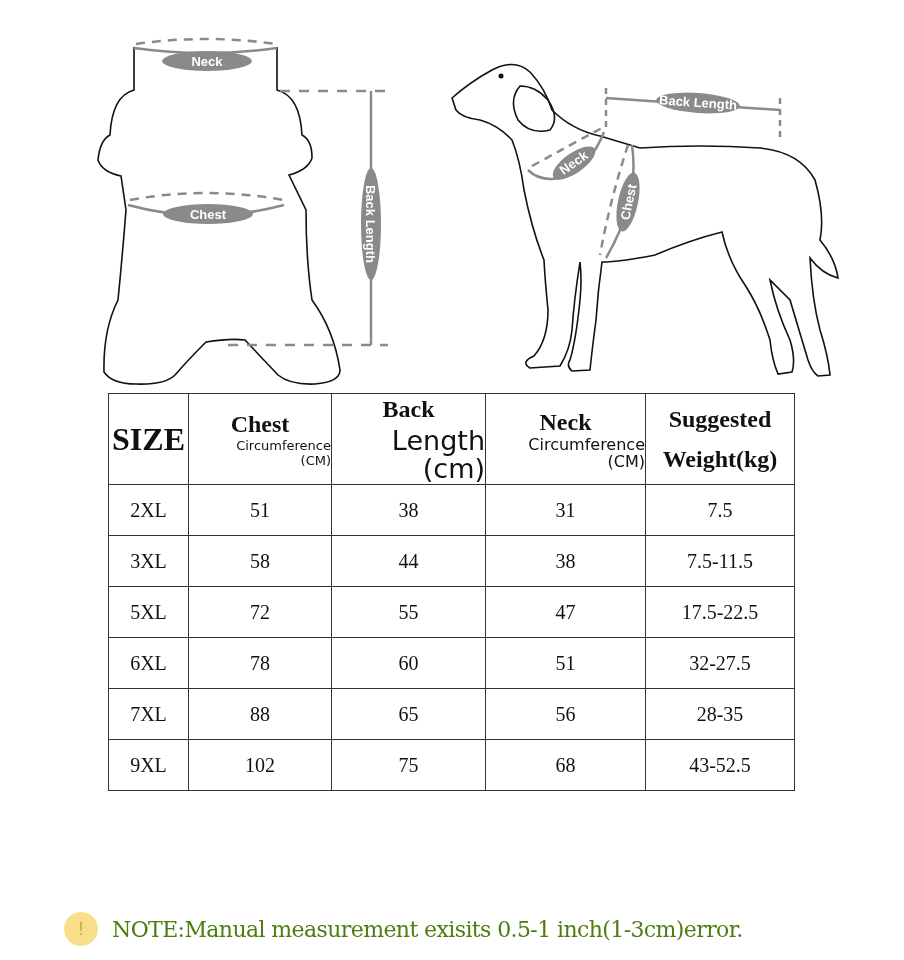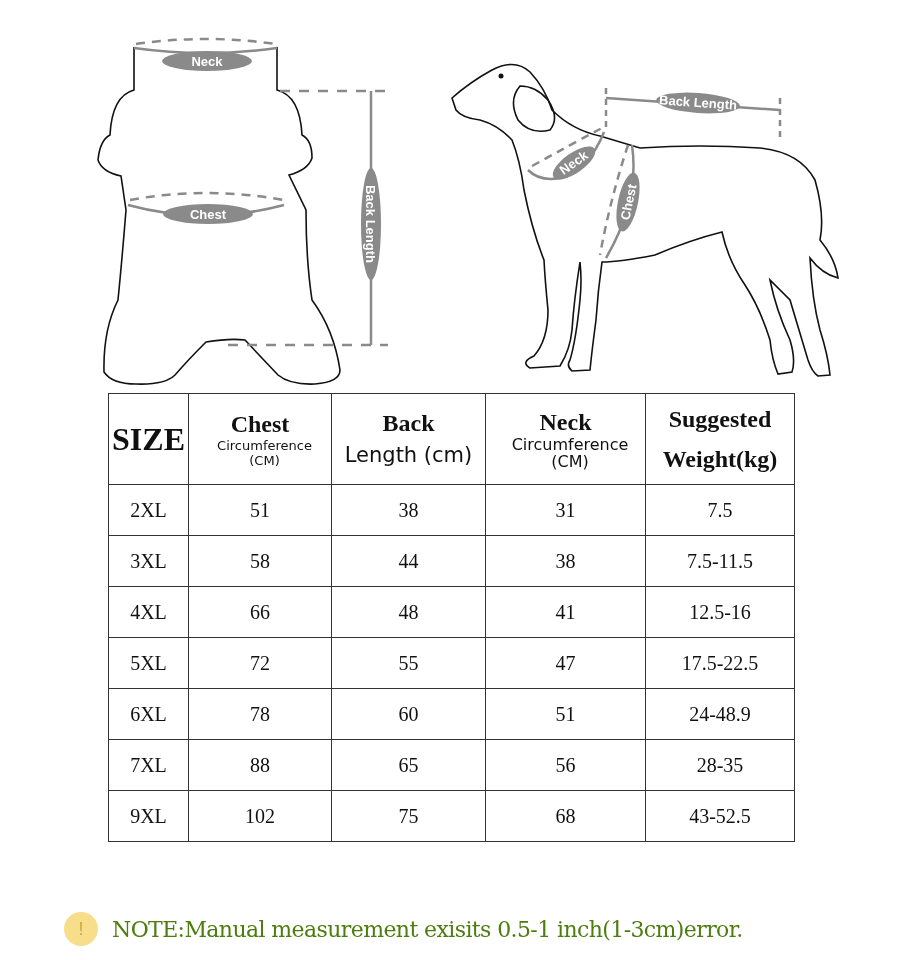--- a/index.html
+++ b/index.html
@@ -5,22 +5,22 @@
   html, body { margin:0; padding:0; background:#ffffff; }
   body { width:904px; height:960px; position:relative; overflow:hidden; font-family:"Liberation Serif", serif; color:#111; }
   .illus { position:absolute; left:0; top:0; width:904px; height:390px; }
   .illus svg { position:absolute; left:0; top:0; }
   .lbl { font-family:"Liberation Sans", sans-serif; font-weight:bold; fill:#ffffff; font-size:13px; }
   table.size-table { position:absolute; left:108px; top:393px; width:686px; border-collapse:collapse; table-layout:fixed; }
   table.size-table td, table.size-table th { border:1.5px solid #333; text-align:center; padding:0; }
   table.size-table th { height:90px; vertical-align:middle; font-weight:normal; }
   table.size-table td { height:50px; font-family:"Liberation Serif", serif; font-weight:normal; font-size:20px; }
   .h-main { font-family:"Liberation Serif", serif; font-weight:bold; font-size:24px; display:block; line-height:28px; }
-  .h-sub { font-family:"DejaVu Sans", sans-serif; font-size:13px; display:block; text-align:center; line-height:15px; padding-left:9px; }
-  .h-sub-lg { font-family:"DejaVu Sans", sans-serif; font-size:21px; display:block; line-height:28px; margin-top:4px; }
+  .h-sub { font-family:"DejaVu Sans", sans-serif; font-size:13px; display:block; text-align:right; line-height:15px; padding-left:9px; }
+  .h-sub-lg { font-family:"DejaVu Sans", sans-serif; font-size:27px; display:block; line-height:28px; margin-top:4px;text-align:right; }
   .h-size { font-family:"Liberation Serif", serif; font-weight:bold; font-size:32px; }
   .col-size { width:80px; }
   .col-chest { width:143px; }
   .col-back { width:154px; }
   .col-neck { width:160px; }
   .col-weight { width:149px; }
   td.size-cell { text-align:left; padding-left:12px; }
   .note { position:absolute; left:64px; top:912px; height:34px; display:flex; align-items:center; }
   .note-icon { width:34px; height:34px; border-radius:50%; background:#f8de8a; color:#c9a640; display:flex; align-items:center; justify-content:center; font-family:"Liberation Sans", sans-serif; font-size:18px; margin-right:14px; }
   .note-text { font-family:"DejaVu Serif", serif; font-size:22px; color:#4d7c0f; letter-spacing:-0.6px; white-space:nowrap; }
@@ -114,39 +114,32 @@
       <td>7.5</td>
     </tr>
     <tr>
       <td class="size-cell">3XL</td>
       <td>58</td>
       <td>44</td>
       <td>38</td>
       <td>7.5-11.5</td>
     </tr>
     <tr>
-      <td class="size-cell">4XL</td>
-      <td>66</td>
-      <td>48</td>
-      <td>41</td>
-      <td>12.5-16</td>
-    </tr>
-    <tr>
       <td class="size-cell">5XL</td>
       <td>72</td>
       <td>55</td>
       <td>47</td>
       <td>17.5-22.5</td>
     </tr>
     <tr>
       <td class="size-cell">6XL</td>
       <td>78</td>
       <td>60</td>
       <td>51</td>
-      <td>24-48.9</td>
+      <td>32-27.5</td>
     </tr>
     <tr>
       <td class="size-cell">7XL</td>
       <td>88</td>
       <td>65</td>
       <td>56</td>
       <td>28-35</td>
     </tr>
     <tr>
       <td class="size-cell">9XL</td>

